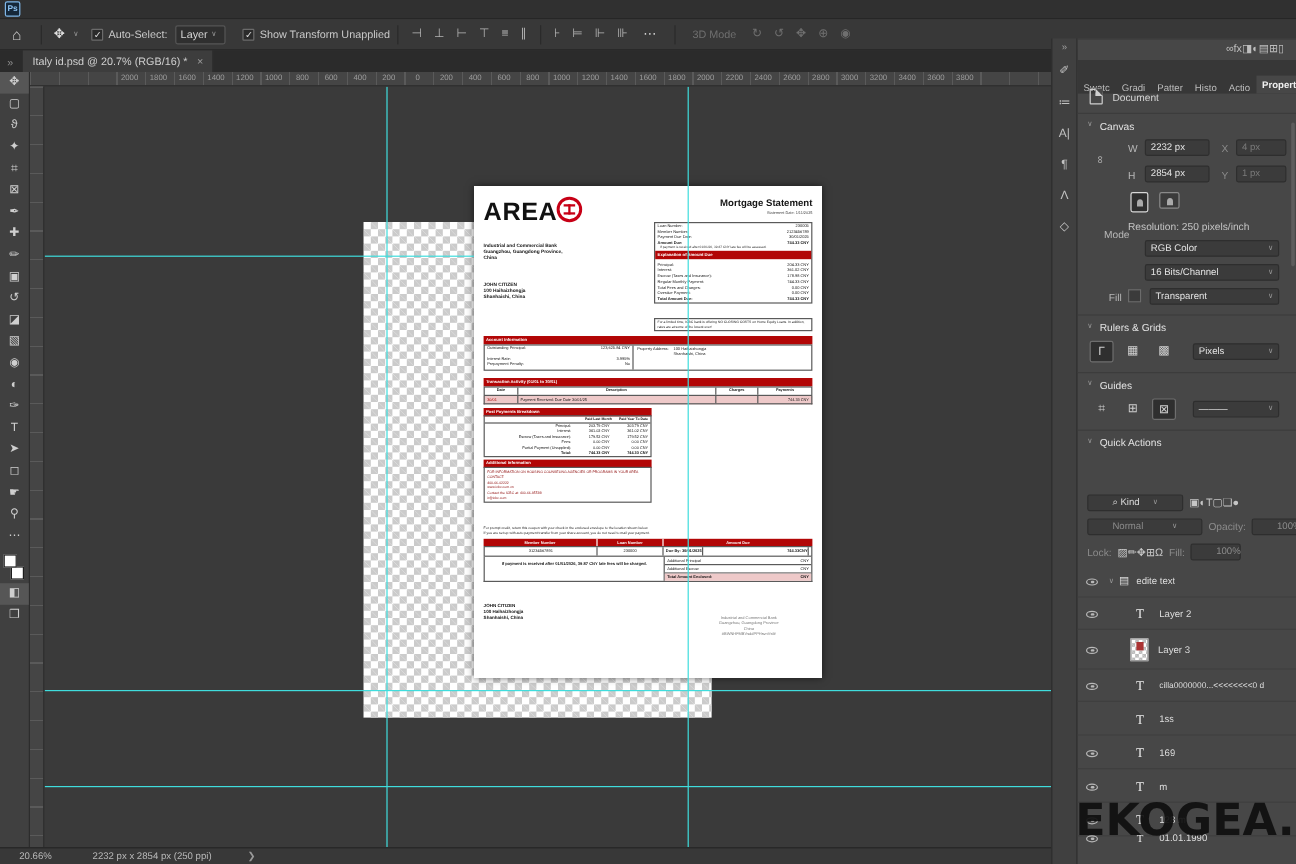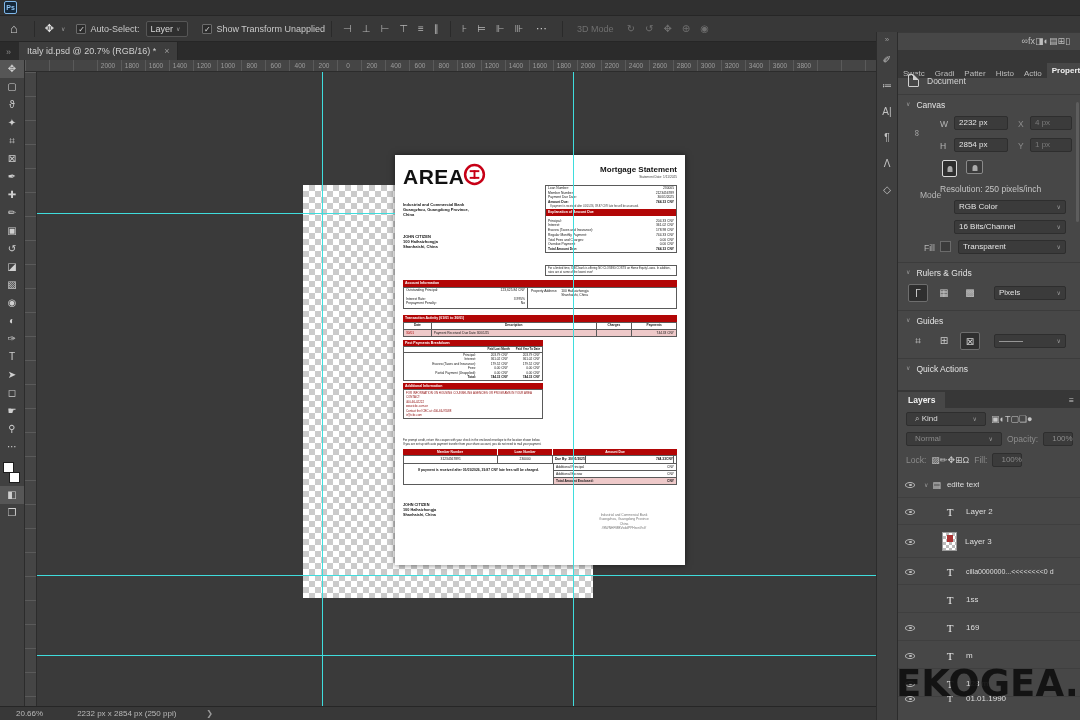--- a/index.html
+++ b/index.html
@@ -158,21 +158,21 @@
     color:#cfcfcf;position:absolute;}
   .icbtn.sel{background:#2f2f2f;border:1px solid #6e6e6e;}
   .pscroll{width:3px;background:#5d5d5d;border-radius:2px;right:1px;}
 
   
   .lay-strip{left:0;top:358px;width:182px;height:18px;background:#373737;display:flex;align-items:flex-end;}
   .lay-tab{background:#474747;color:#f0f0f0;font-size:8.5px;font-weight:bold;padding:3px 10px;}
   .lay-menu{margin-left:auto;padding:0 6px 3px;color:#c9c9c9;}
   .frow{left:8px;display:flex;align-items:center;gap:5px;}
   .kindbox{background:#3b3b3b;border:1px solid #2e2e2e;border-radius:2px;height:14px;line-height:12px;
-    padding:0 8px;width:80px;color:#ddd;font-size:8px;}
+    padding:0 20px;width:80px;color:#ddd;font-size:8px;}
   .kindbox .fc{float:right;color:#9a9a9a;font-size:6px;line-height:12px;}
   .fic{color:#c6c6c6;font-size:9px;}
   .dimtxt{color:#8b8b8b;}
   .lrow{left:0;width:182px;height:26px;border-bottom:1px solid #3f3f3f;display:flex;align-items:center;}
   .eye{width:10px;height:6px;border:1px solid #b9b9b9;border-radius:50%;display:inline-block;
     position:relative;margin:0 9px 0 7px;flex:none;}
   .eye::after{content:"";position:absolute;left:3px;top:1px;width:2.5px;height:2.5px;border-radius:50%;background:#b9b9b9;}
   .eye.off{visibility:hidden;}
   .lcaret{color:#9a9a9a;font-size:6px;margin-right:4px;}
   .folder{color:#d8d8d8;font-size:9px;margin-right:6px;}
@@ -567,24 +567,20 @@
     <span class="icbtn abs" style="left:36px;top:300px">⊞</span>
     <span class="icbtn sel abs" style="left:62px;top:300px">⊠</span>
     <span class="pfield" style="left:96px;top:302px;width:72px"><span>———</span><span class="fc">∨</span></span>
 
     <div class="psep abs" style="top:326px"></div>
     <div class="sechdr abs" style="top:332px">
       <span class="sc">∨</span>
         <span>Quick Actions</span>
     </div>
 
-    <div class="lay-strip abs">
-      <span class="lay-tab">Layers</span>
-      <span class="lay-menu">≡</span>
-    </div>
     <div class="frow abs" style="top:380px">
       <span class="kindbox">
         <span>⌕</span> <span>Kind</span>
         <span class="fc">∨</span>
       </span>
       <span><span class="fic">▣</span><span class="fic">◐</span><span class="fic">T</span><span class="fic">▢</span><span class="fic">❏</span><span class="fic">●</span></span>
     </div>
     <div class="frow abs" style="top:400px">
       <span class="kindbox dimtxt" style="width:96px">
         <span>Normal</span><span class="fc">∨</span>

